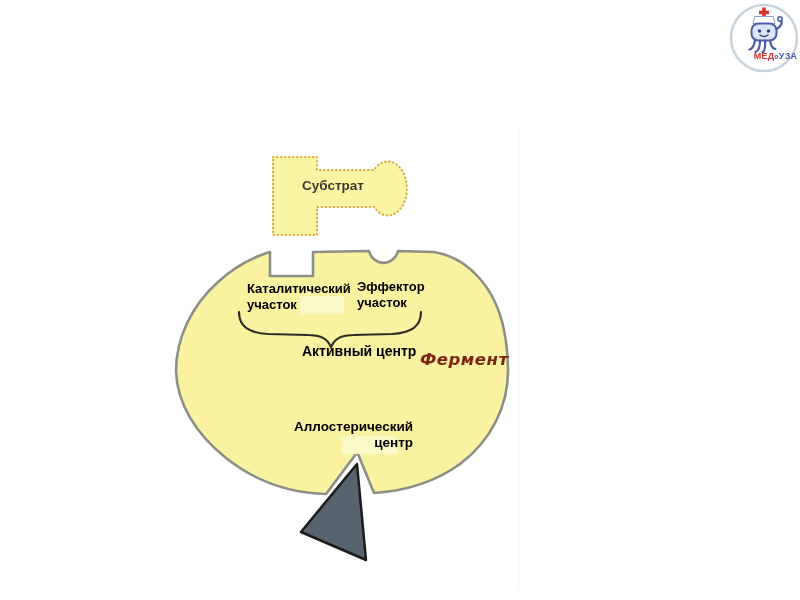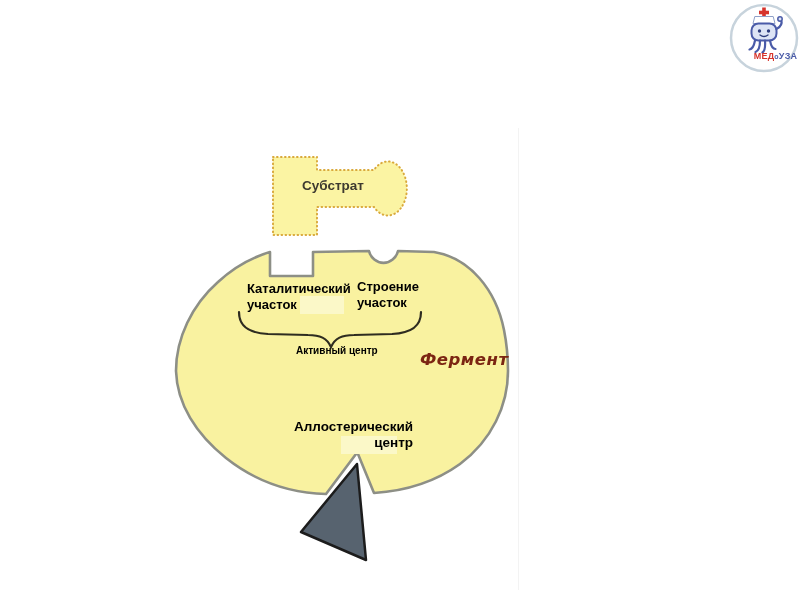--- a/index.html
+++ b/index.html
@@ -11,21 +11,21 @@
   .logo{position:absolute;top:2px;right:0px;width:72px;height:72px;}
   .logo svg{position:absolute;left:0;top:0;}
   
   .diagram{position:absolute;left:150px;top:128px;width:368px;height:462px;
            border-right:1px solid #f3f3f3;}
   .diagram svg{position:absolute;left:0;top:0;}
   .lbl{position:absolute;font-weight:bold;color:#000000;font-size:13px;line-height:16px;white-space:nowrap;}
   .lbl-substrate{left:152px;top:50px;font-size:13.5px;color:#3e3a30;}
   .lbl-catalytic{left:97px;top:153px;}
   .lbl-anchor{left:207px;top:151px;}
-  .lbl-active{left:146px;top:215px;font-size:10px;text-align:right;}
+  .lbl-active{left:152px;top:215px;font-size:14px;text-align:right;}
   .lbl-enzyme{left:270px;top:224px;font-family:"DejaVu Sans",sans-serif;
               font-style:italic;font-size:16.5px;color:#7b2512;letter-spacing:.5px;}
   .lbl-allosteric{left:144px;top:291px;font-size:13.5px;text-align:right;}
   .lbl-effector{left:77px;top:395px;font-family:"DejaVu Sans",sans-serif;
                 font-style:italic;font-size:14px;color:#8f8f76;
                 background:#faf6ae;padding:2px 5px 3px 5px;}
   .logo-text{position:absolute;left:0;top:49px;width:72px;text-align:center;
              font-size:9px;font-weight:bold;letter-spacing:.2px;}
   .logo-med{color:#d6342c;margin-left:23px;}
   .logo-o{color:#4a5ba8;font-size:7px;}
@@ -100,21 +100,21 @@
     </svg>
 
     <div class="lbl lbl-substrate">Субстрат</div>
 
     <div class="lbl lbl-catalytic">
       <span>Каталитический</span><br>
       <span>участок</span>
     </div>
 
     <div class="lbl lbl-anchor">
-      <span>Строение</span><br>
+      <span>Эффектор</span><br>
       <span>участок</span>
     </div>
 
     <div class="lbl lbl-active">Активный центр</div>
 
     <div class="lbl lbl-enzyme">Фермент</div>
 
     <div class="lbl lbl-allosteric">
       <span>Аллостерический</span><br>
       <span>центр</span>

